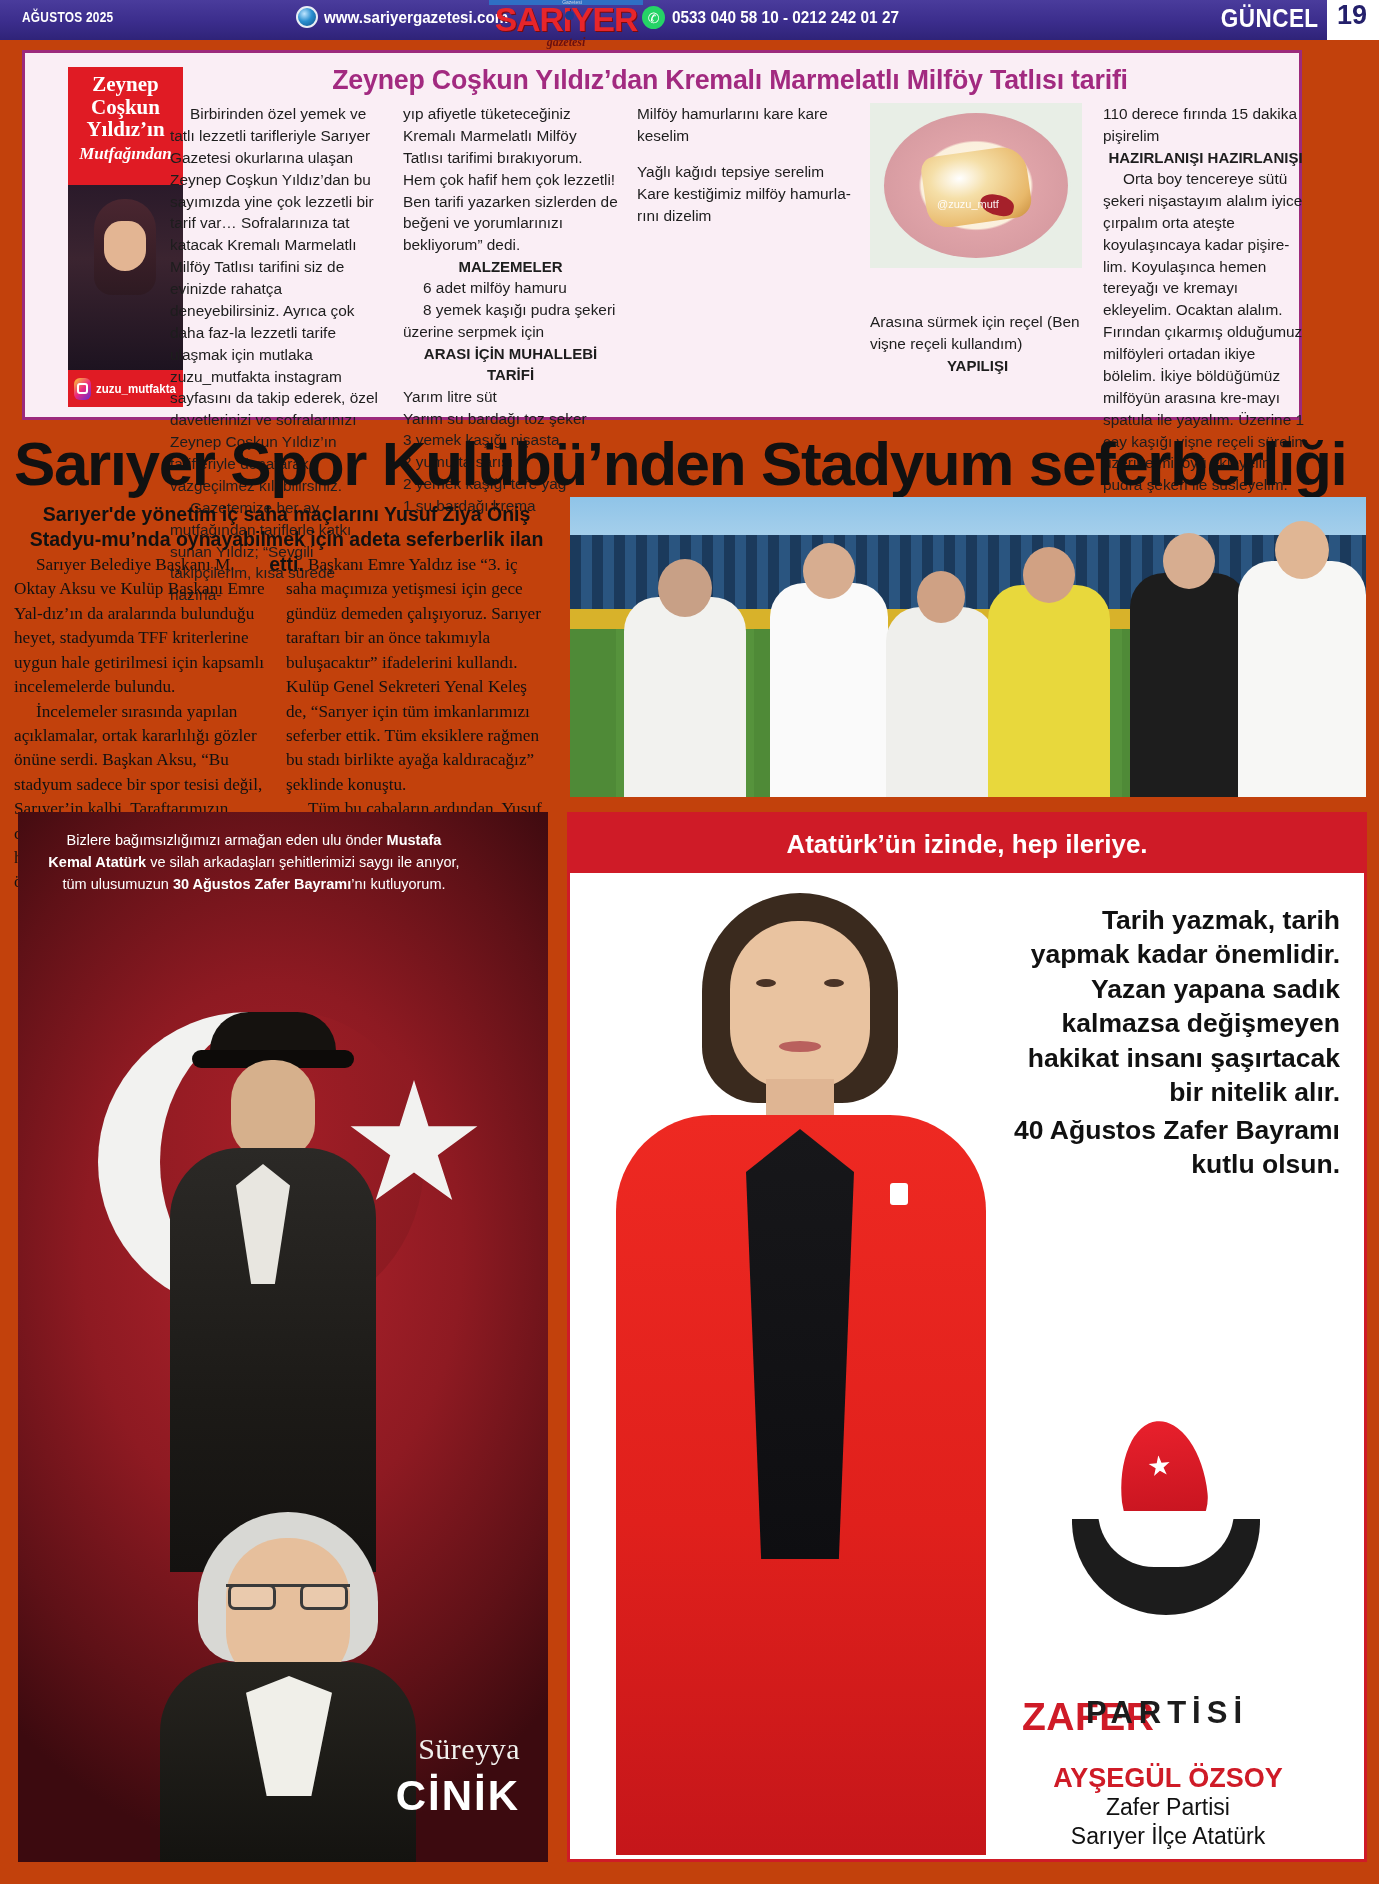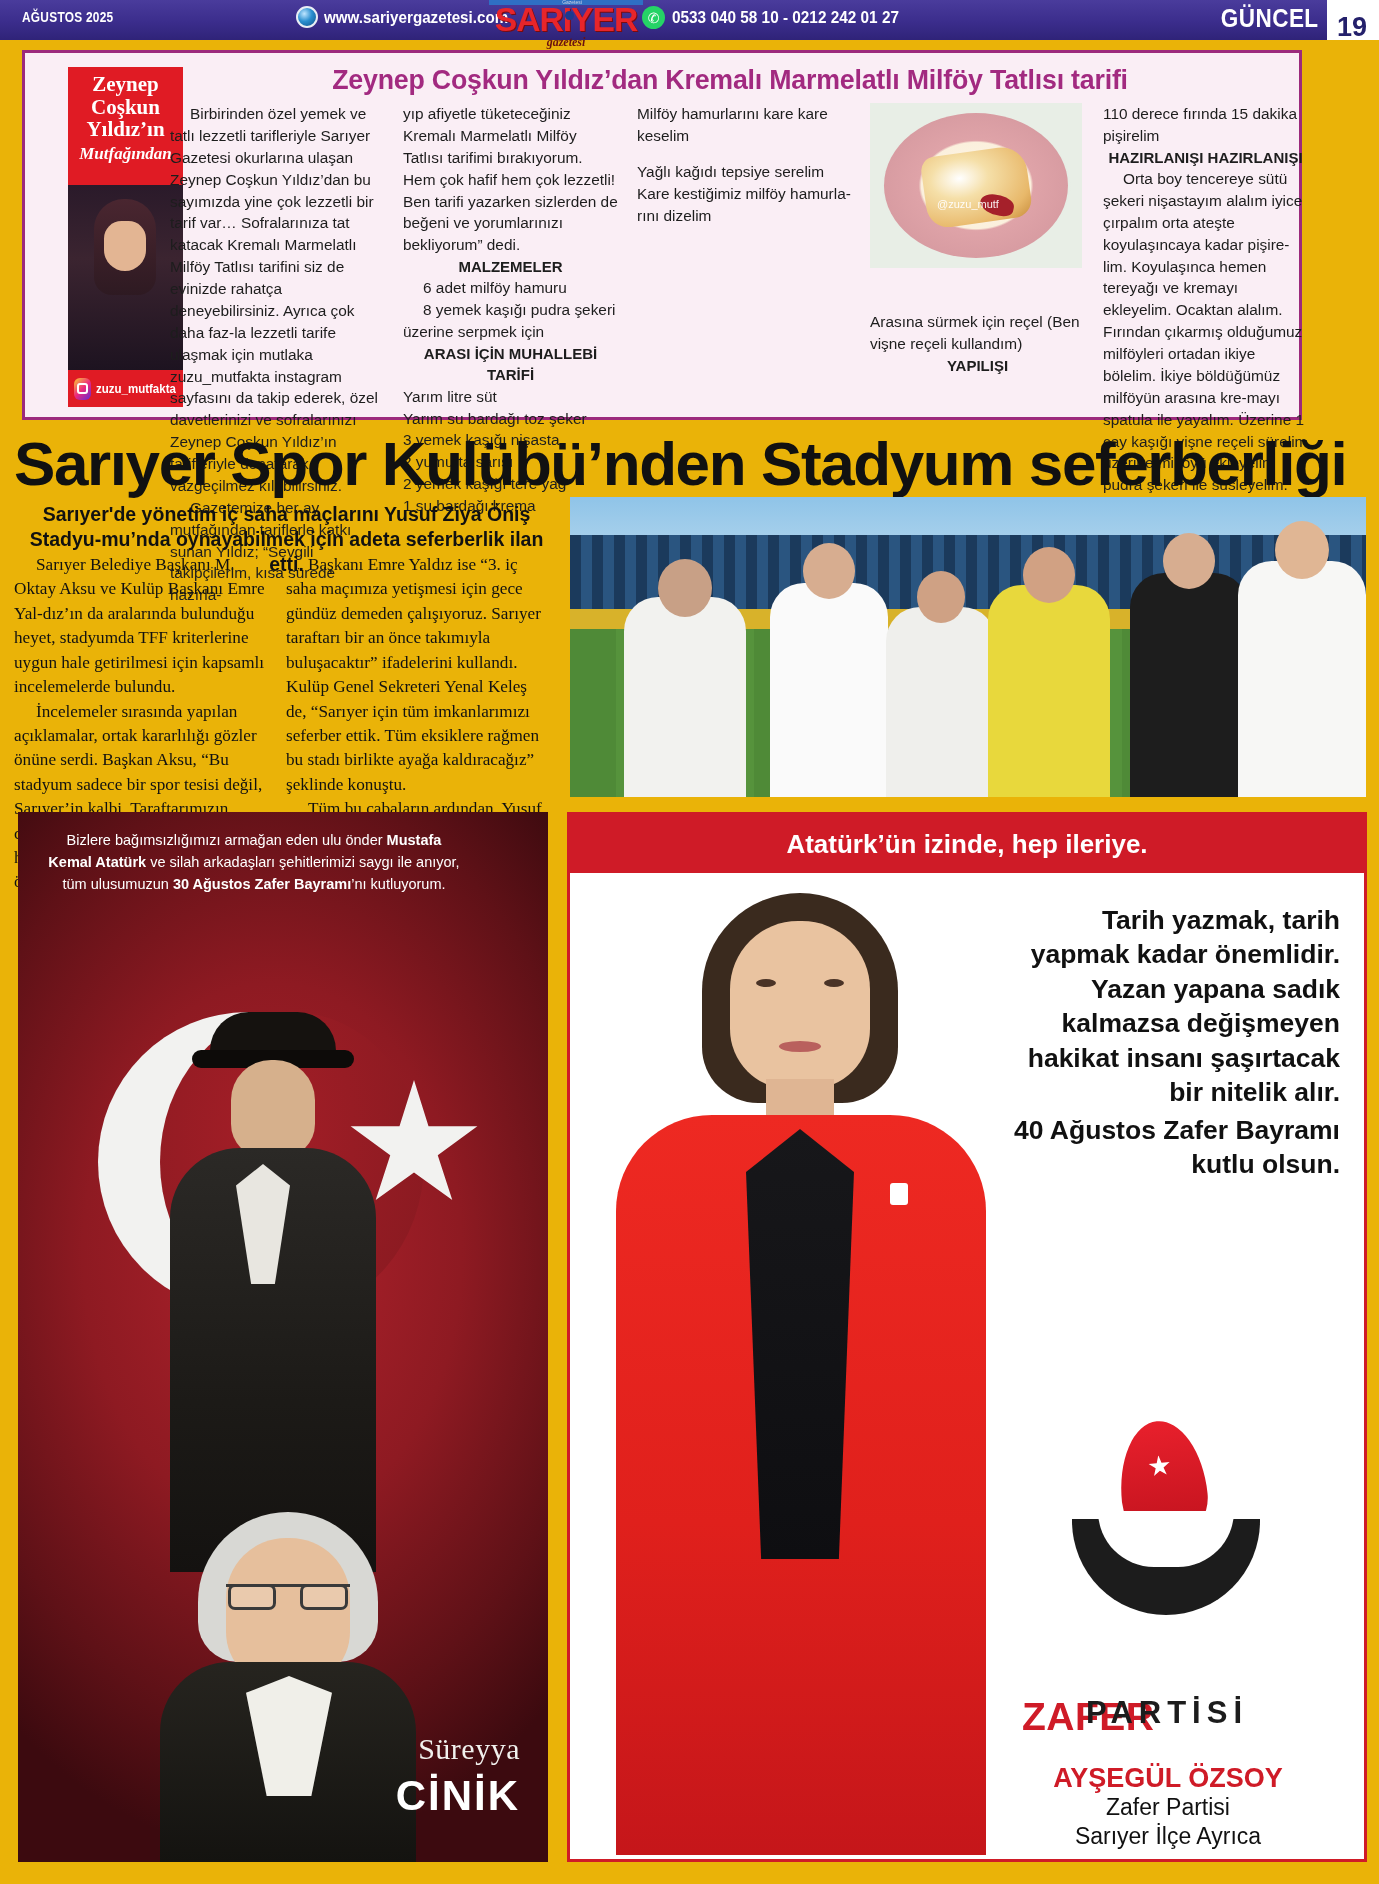--- a/index.html
+++ b/index.html
@@ -3,21 +3,21 @@
 <meta charset="utf-8">
 <title>Sarıyer Gazetesi - Sayfa 19</title>
 <style>
   * { box-sizing: border-box; margin: 0; padding: 0; }
   html, body {
     width: 1379px; height: 1884px;
     background: #ffffff;
     font-family: "Liberation Sans", sans-serif;
     overflow: hidden;
   }
-  .page { position: relative; width: 1379px; height: 1884px; background: #eab308; }
+  .page { position: relative; width: 1379px; height: 1884px; background: #c2410c; }
 
   
   .masthead {
     position: absolute; left: 0; top: 0; width: 1379px; height: 40px;
     background: linear-gradient(180deg,#4a3c9c 0%, #3b2d8c 55%, #2f2378 100%);
   }
   .masthead-date {
     position: absolute; left: 22px; top: 9px;
     color: #fff; font-size: 14px; font-weight: bold; letter-spacing: .3px;
     font-family: "Liberation Sans Narrow","Liberation Sans",sans-serif;
@@ -51,21 +51,21 @@
   .wa-icon { width:23px;height:23px;border-radius:50%;background:#25d366;display:flex;align-items:center;justify-content:center;color:#fff;font-size:14px; }
   .phone-text { color:#fff; font-size:16.5px; font-weight:600; transform:scaleX(.93); transform-origin:left center; white-space:nowrap;}
 
   .guncel {
     position:absolute; right:60px; top:4px;
     color:#fff; font-size:25px; font-weight:900; letter-spacing:.5px;
     font-family:"Liberation Sans Narrow","Liberation Sans",sans-serif;
     transform:scaleX(.9); transform-origin:right center;
   }
   .pagenum-box { position:absolute; right:0; top:0; width:52px; height:40px; background:#ffffff; }
-  .pagenum { position:absolute; right:12px; top:12px; color:#24206b; font-size:27px; font-weight:900; font-family:"Liberation Sans Narrow","Liberation Sans",sans-serif; }
+  .pagenum { position:absolute; right:12px; top:0; color:#24206b; font-size:27px; font-weight:900; font-family:"Liberation Sans Narrow","Liberation Sans",sans-serif; }
   .mh-rightcap { position:absolute; right:0; top:0; width:10px; height:40px; background:#3b2d8c; }
 
   
   .recipe {
     position:absolute; left:22px; top:50px; width:1280px; height:370px;
     background:#faeef5; border:3px solid #9c2a7c;
   }
   .recipe-title {
     position:absolute; left:150px; top:12px; width:1110px; text-align:center;
     color:#a22a80; font-size:27px; font-weight:bold;
@@ -499,17 +499,17 @@
 
     <div class="zafer-logo">
       <div class="zl-flame"></div>
       <div class="zl-hand"></div>
     </div>
     <div class="zafer-name">ZAFER</div>
     <div class="zafer-partisi">PARTİSİ</div>
     <div class="ar-person-name">AYŞEGÜL ÖZSOY</div>
     <div class="ar-person-role">
       <span>Zafer Partisi</span><br>
-      <span>Sarıyer İlçe Ayrıca</span>
+      <span>Sarıyer İlçe Atatürk</span>
     </div>
   </div>
 
 </div>
 
 </body></html>

